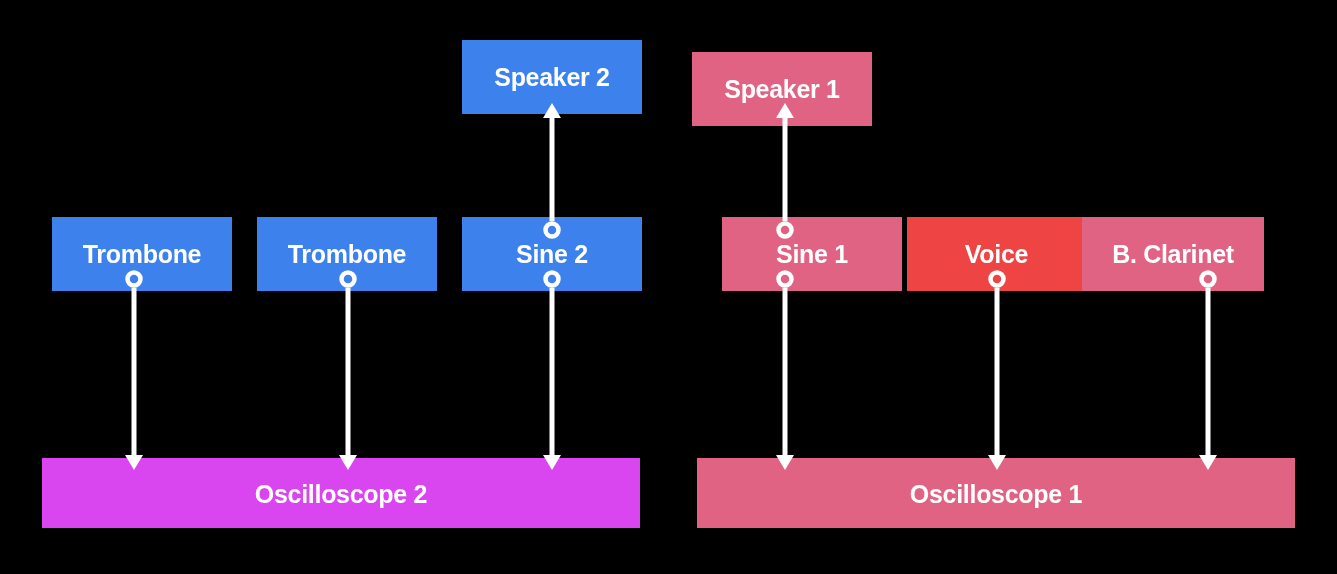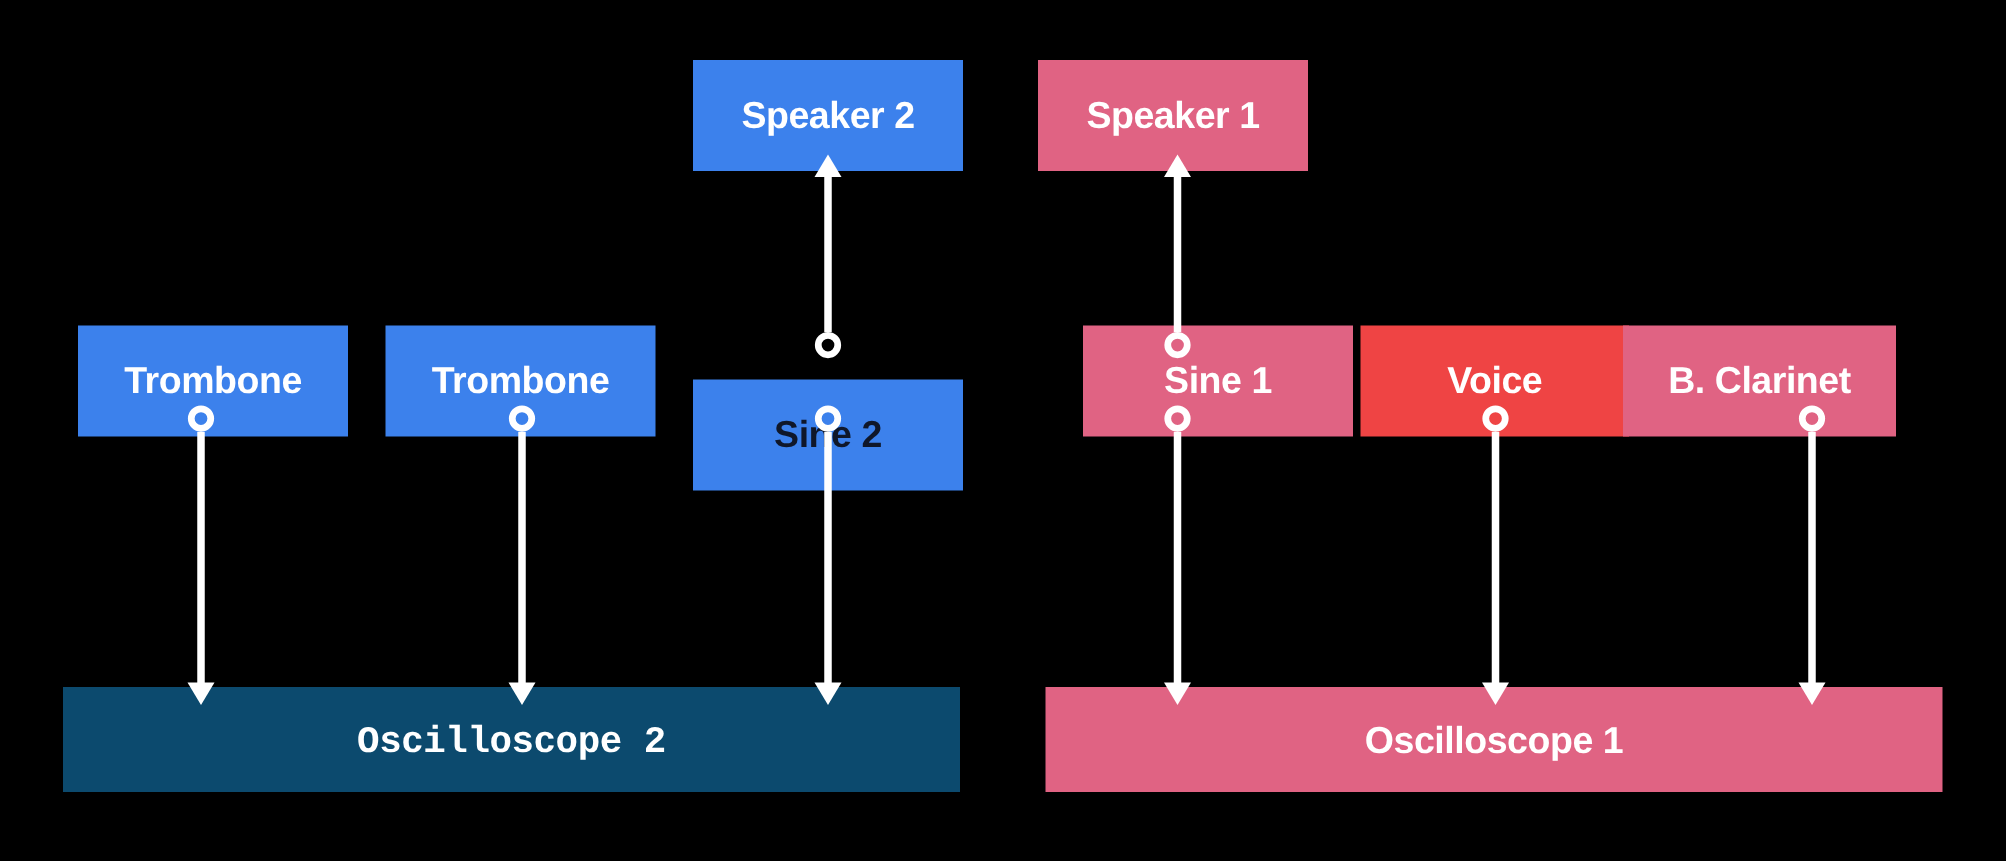--- a/index.html
+++ b/index.html
@@ -30,42 +30,42 @@
   }
 </style>
 </head>
 <body>
 
 <div id="stage" style="width: 1337px; height: 528px; background: rgb(0, 0, 0);">
   <div id="nodes-layer">
       <div class="node" style="left: 462px; top: 40px; width: 180px; height: 74px; background: rgb(60, 129, 236); color: rgb(255, 255, 255);">
         <span>Speaker 2</span>
       </div>
-      <div class="node" style="left: 692px; top: 40px; width: 180px; height: 74px; background: rgb(224, 99, 131); color: rgb(255, 255, 255);">
+      <div class="node" style="left: 692px; top: 52px; width: 180px; height: 74px; background: rgb(224, 99, 131); color: rgb(255, 255, 255);">
         <span>Speaker 1</span>
       </div>
       <div class="node" style="left: 52px; top: 217px; width: 180px; height: 74px; background: rgb(60, 129, 236); color: rgb(255, 255, 255);">
         <span>Trombone</span>
       </div>
       <div class="node" style="left: 257px; top: 217px; width: 180px; height: 74px; background: rgb(60, 129, 236); color: rgb(255, 255, 255);">
         <span>Trombone</span>
       </div>
-      <div class="node" style="left: 462px; top: 217px; width: 180px; height: 74px; background: rgb(60, 129, 236); color: #0f172a; margin-top: 36px;">
+      <div class="node" style="left: 462px; top: 217px; width: 180px; height: 74px; background: rgb(60, 129, 236); color: #ffffff;">
         <span>Sine 2</span>
       </div>
       <div class="node" style="left: 722px; top: 217px; width: 180px; height: 74px; background: rgb(224, 99, 131); color: rgb(255, 255, 255);">
         <span>Sine 1</span>
       </div>
       <div class="node" style="left: 907px; top: 217px; width: 179px; height: 74px; background: #ef4444; color: rgb(255, 255, 255);">
         <span>Voice</span>
       </div>
       <div class="node" style="left: 1082px; top: 217px; width: 182px; height: 74px; background: rgb(224, 99, 131); color: rgb(255, 255, 255);">
         <span>B. Clarinet</span>
       </div>
-      <div class="node" style="left: 42px; top: 458px; width: 598px; height: 72px; background: #0c4a6e; color: rgb(255, 255, 255); font-family: Liberation Mono, monospace;">
+      <div class="node" style="left: 42px; top: 458px; width: 598px; height: 72px; background: #d946ef; color: rgb(255, 255, 255);">
         <span>Oscilloscope 2</span>
       </div>
       <div class="node" style="left: 697px; top: 458px; width: 598px; height: 72px; background: rgb(224, 99, 131); color: rgb(255, 255, 255); text-align: right;">
         <span>Oscilloscope 1</span>
       </div>
     </div>
   <svg id="connections" xmlns="http://www.w3.org/2000/svg" width="1337" height="574" viewBox="0 0 1337 574">
       <g>
         <line x1="552" y1="221.25" x2="552" y2="116" stroke="#FFFFFF" stroke-width="5"></line>
         <polygon points="552,103 543,118 561,118" fill="#FFFFFF"></polygon>

